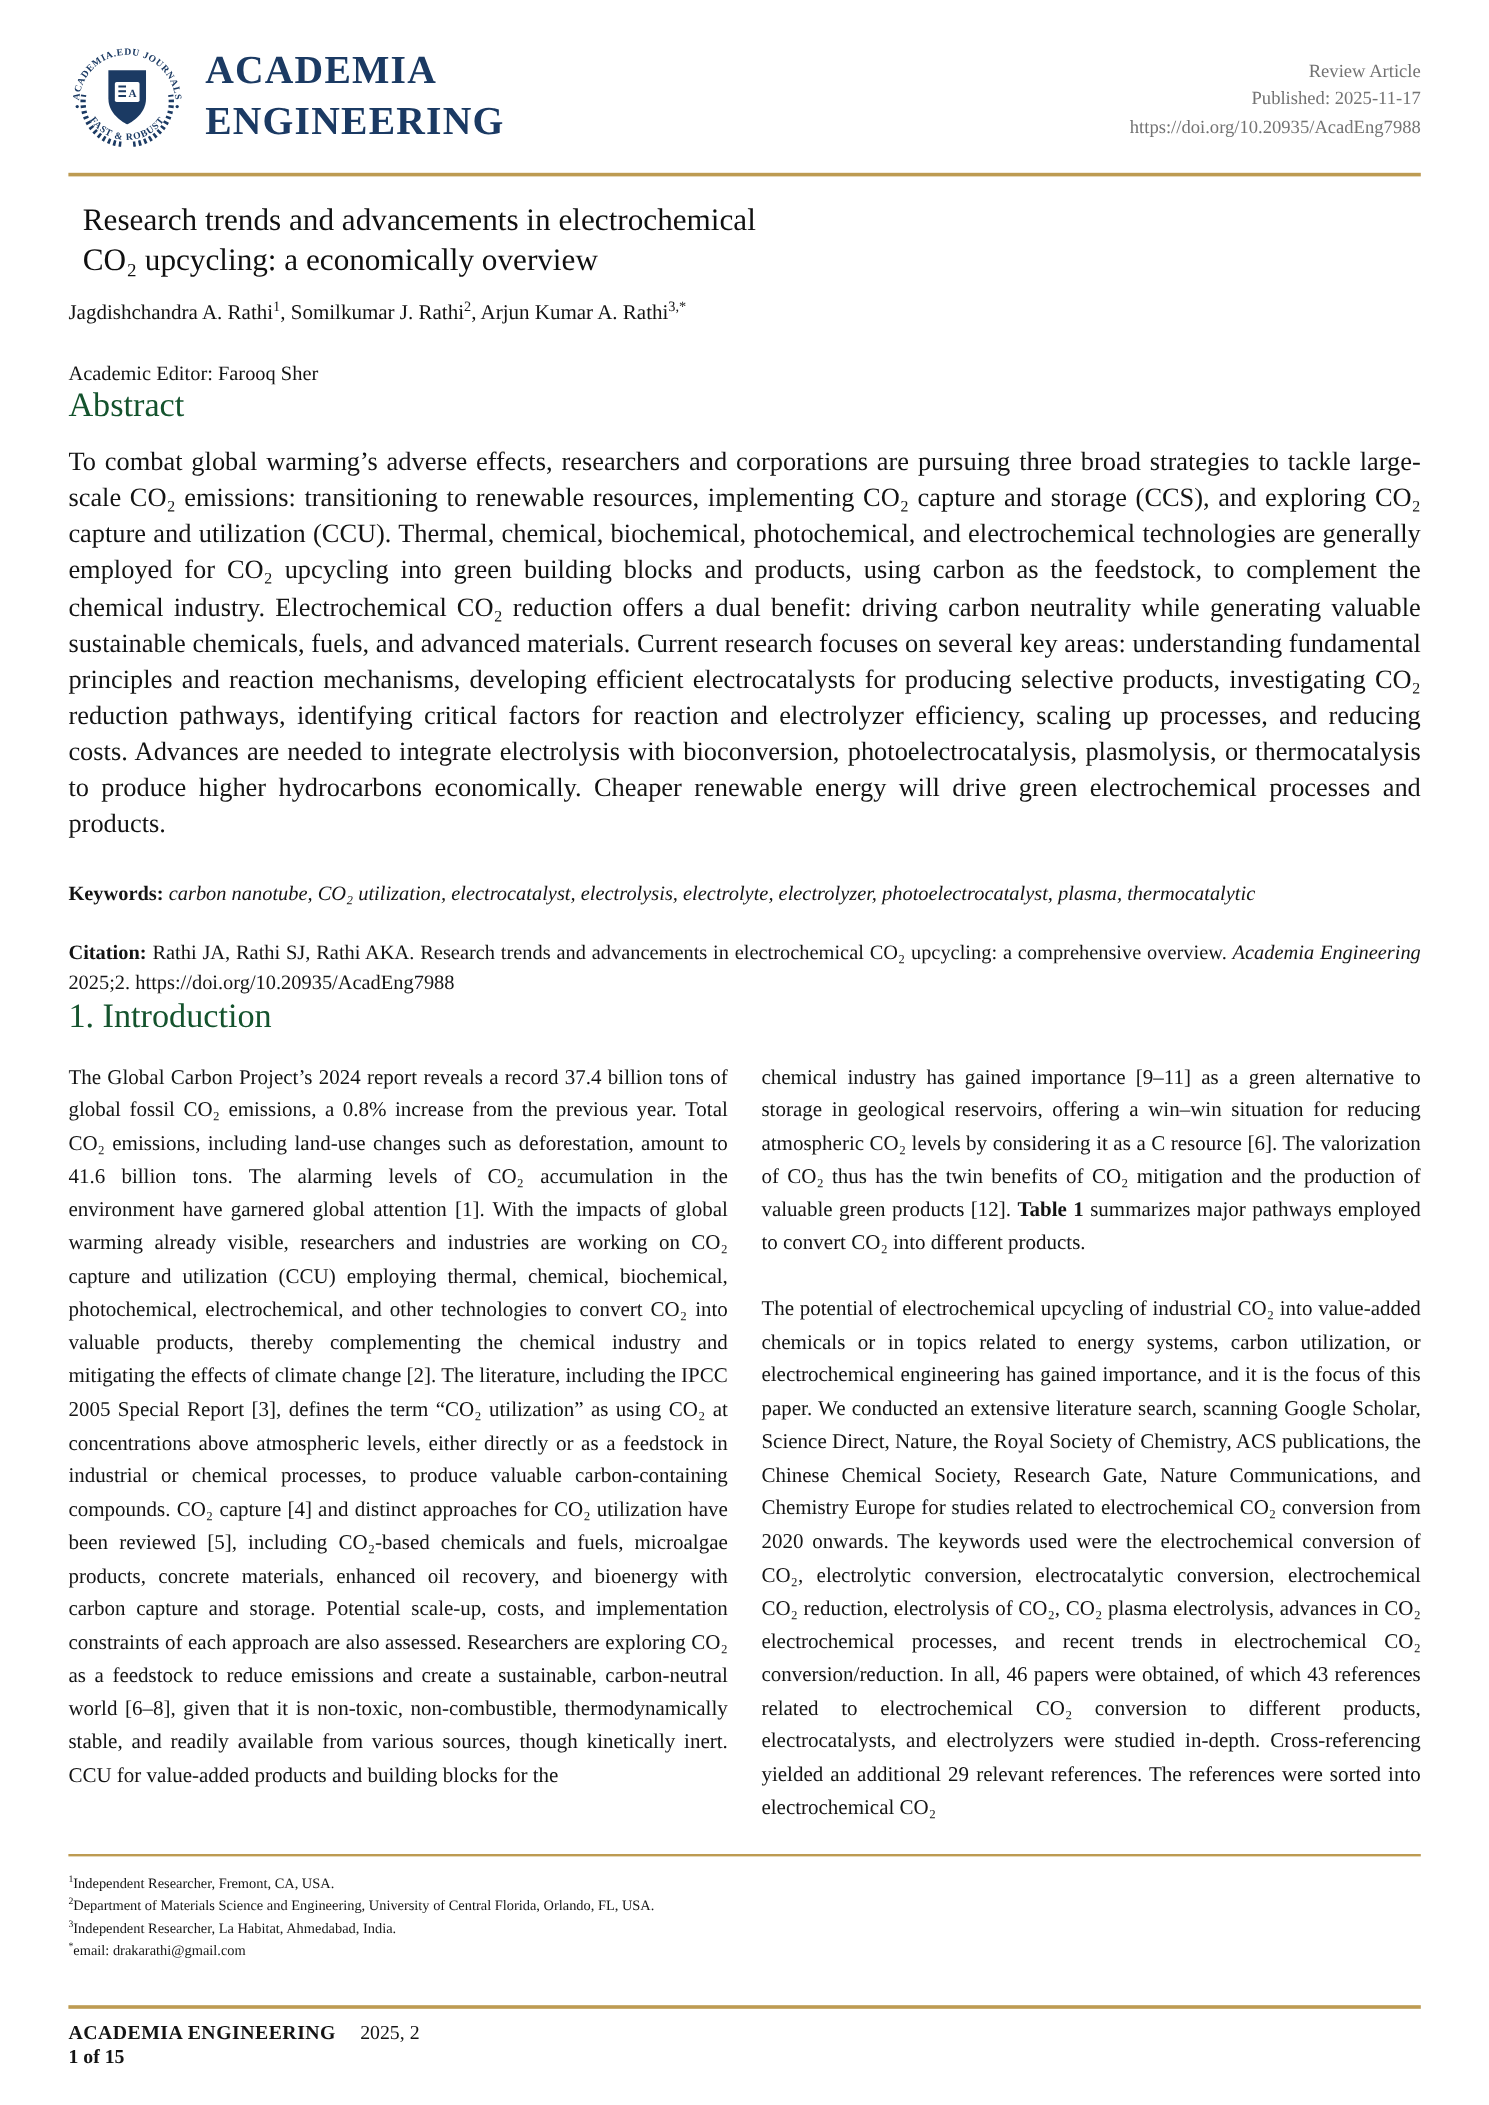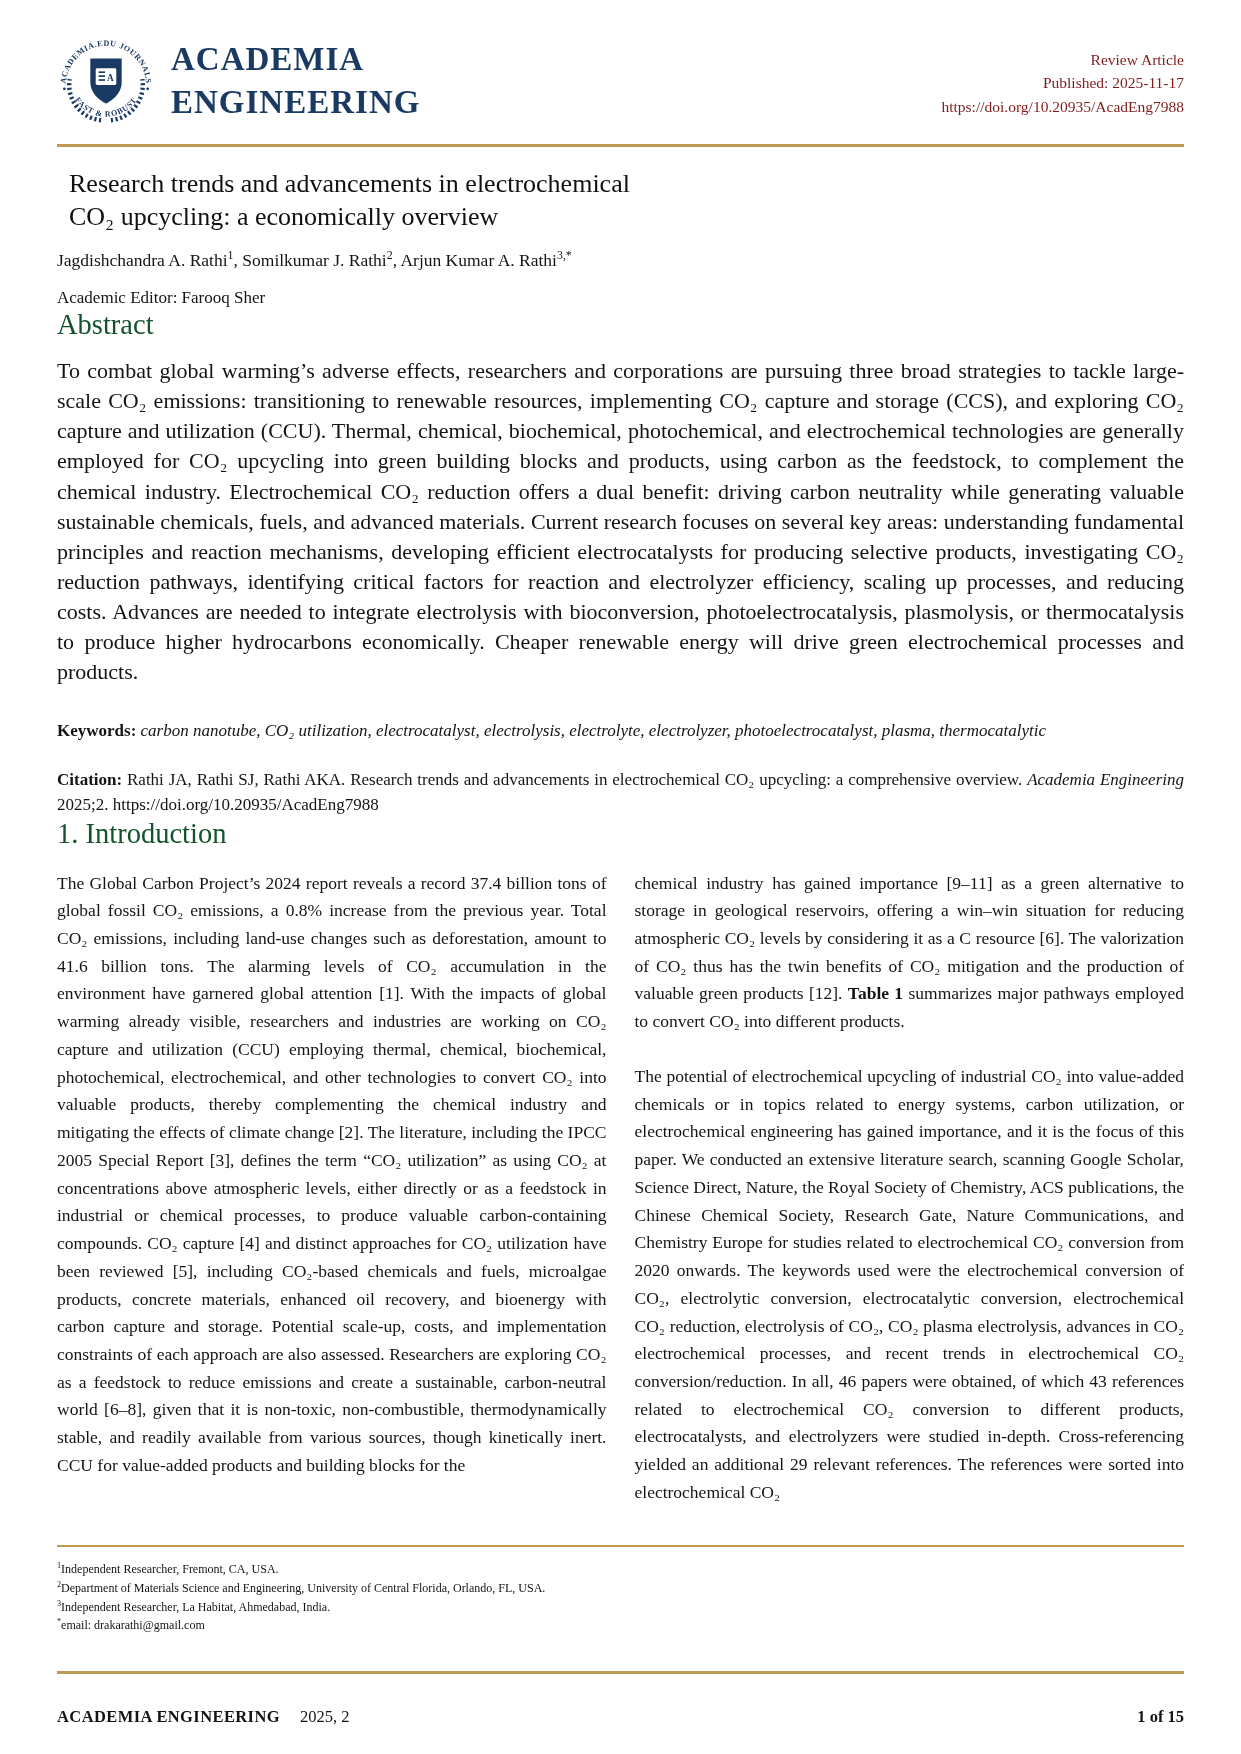--- a/index.html
+++ b/index.html
@@ -14,29 +14,29 @@
     font-family: "Liberation Serif", "DejaVu Serif", serif;
     color: #141414;
   }
   .inner { padding: 32px 57px 0 57px; }
 
   
   .header { display: flex; justify-content: space-between; align-items: flex-start; }
   .header-left { display: flex; align-items: center; gap: 16px; }
   .seal { width: 98px; height: 98px; flex: 0 0 auto; }
   .brand { font-weight: bold; color: #1b3a63; font-size: 33px; line-height: 1.3; letter-spacing: 1px; }
-  .meta { text-align: right; font-size: 15.5px; line-height: 1.5; padding-top: 16px; color: #7f1d1d; }
+  .meta { text-align: right; font-size: 15.5px; line-height: 1.5; padding-top: 16px; color: #737373; }
 
   .rule-gold-top { border: none; border-top: 3px solid #bd9b52; margin: 14px 0 0 0; }
 
   
   h1.title { font-size: 26px; font-weight: normal; margin: 20px 0 0 12px; line-height: 1.27; color: #101010; }
   .authors { margin-top: 15px; font-size: 17.5px; }
   .authors sup, .footnote sup { font-size: 0.68em; }
-  .editor { margin-top: 17px; font-size: 17px; }
+  .editor { margin-top: 31px; font-size: 17px; }
 
   h2.section { color: #14532d; font-size: 28.5px; font-weight: normal; margin: 0; line-height: 1.2; }
   .abstract-heading { margin-top: 34px; }
   .intro-heading { margin-top: 38px; }
 
   .abstract-text { margin: 14px 0 0 0; font-size: 22px; line-height: 1.37; text-align: justify; }
 
   .keywords { margin: 32px 0 0 0; font-size: 17px; line-height: 1.45; text-align: justify; }
   .keywords .label { font-weight: bold; }
   .keywords .list { font-style: italic; }
@@ -55,23 +55,24 @@
   .footnotes {
     position: absolute; left: 57px; right: 57px; top: 1545px;
     border-top: 2.5px solid #bd9b52; padding-top: 13px;
     font-size: 12px; line-height: 1.48;
   }
   .footnote { margin: 0; }
 
   
   .footer {
     position: absolute; left: 57px; right: 57px; top: 1671px;
-    border-top: 3px solid #bd9b52; padding-top: 33px;
+    border-top: 3px solid #bd9b52; padding-top: 10px;
     display: flex; justify-content: space-between; align-items: baseline;
     font-size: 16.5px;
+    flex-direction: column;
   }
   .footer .journal-name { font-weight: bold; letter-spacing: 0.4px; }
   .footer .issue { margin-left: 16px; }
   .footer .pageno { font-weight: bold; }
 
   .seal text { fill: #1b3a63; }
 </style>
 </head>
 <body>
 

